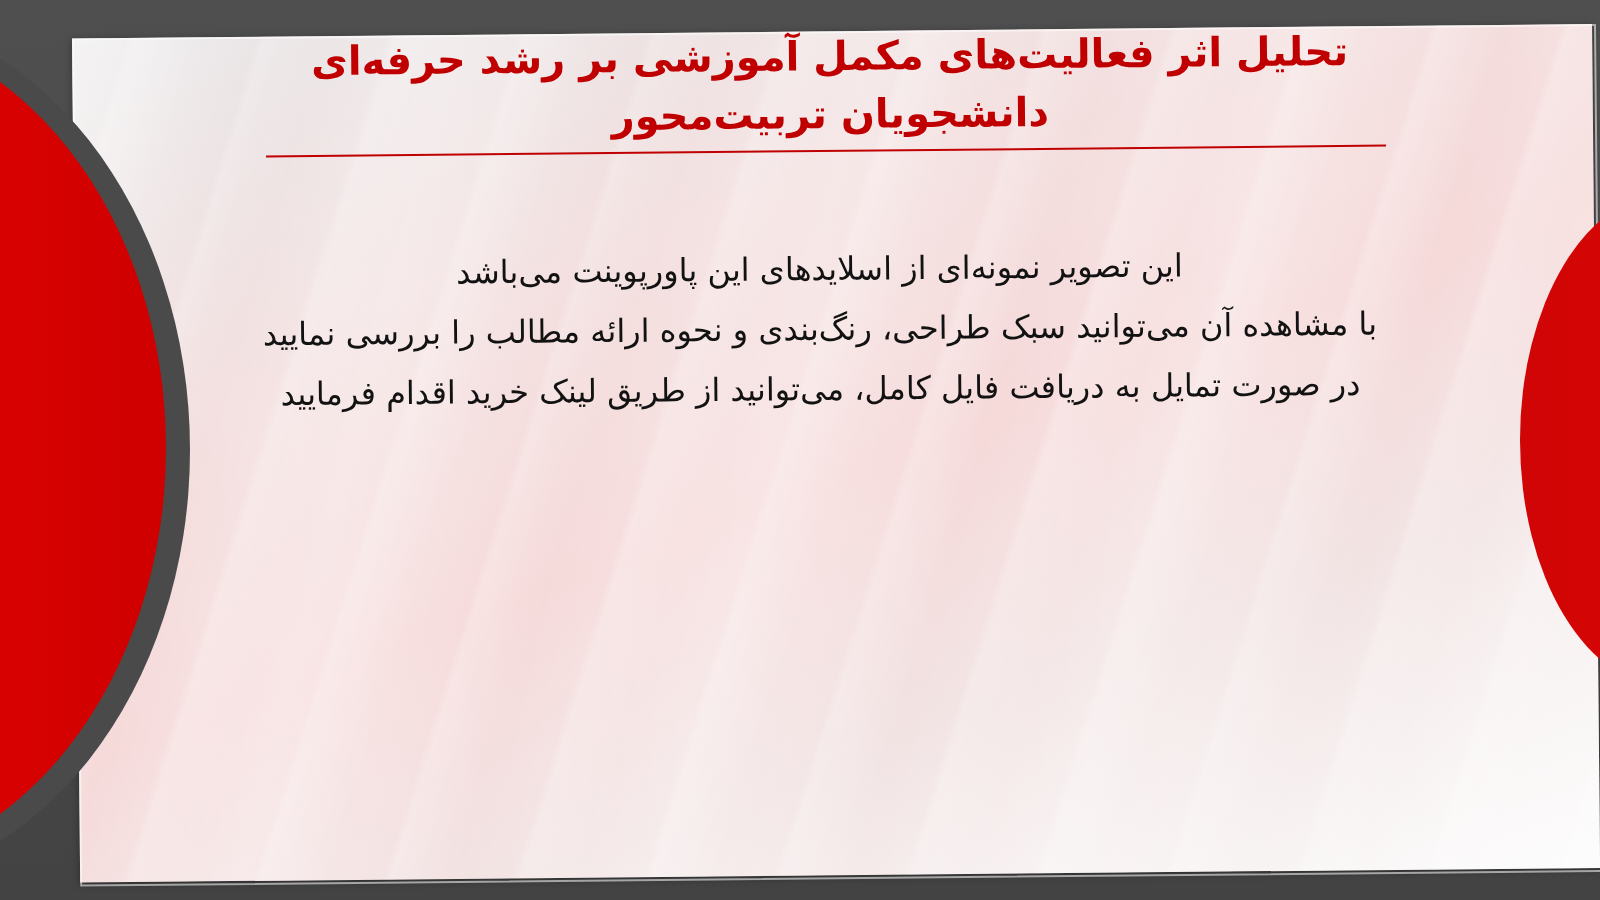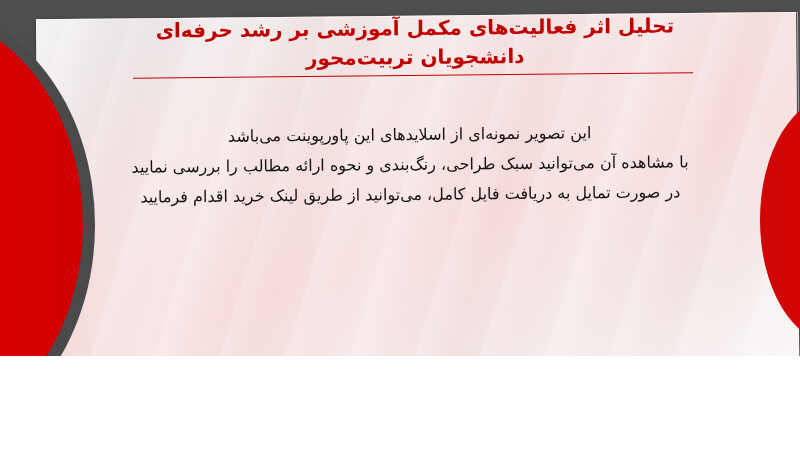--- a/index.html
+++ b/index.html
@@ -3,21 +3,21 @@
 <meta charset="utf-8">
 <style>
   html, body {
     margin: 0;
     padding: 0;
     background: #ffffff;
   }
   .slide {
     position: relative;
     width: 800px;
-    height: 356px;
+    height: 450px;
     overflow: hidden;
     background: #fef9c3;
     font-family: "DejaVu Sans", "Liberation Sans", sans-serif;
   }
 
   
   .frame-bg {
     position: absolute;
     inset: 0;
     background: linear-gradient(180deg, #4f4f4f 0%, #4a4a4a 50%, #434343 100%);

